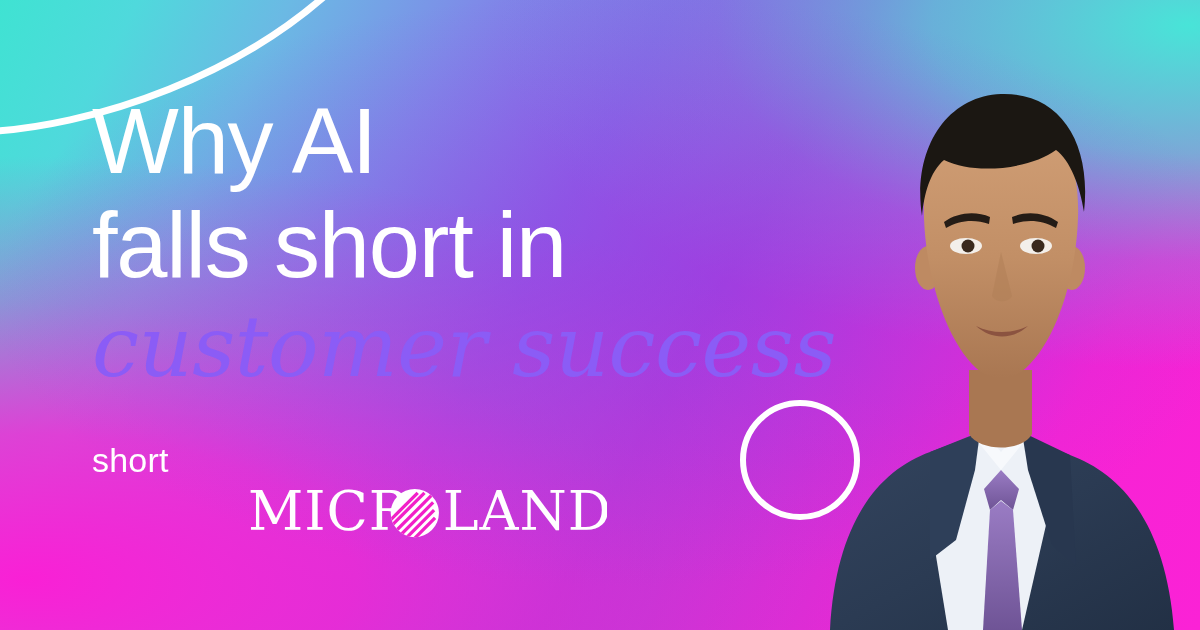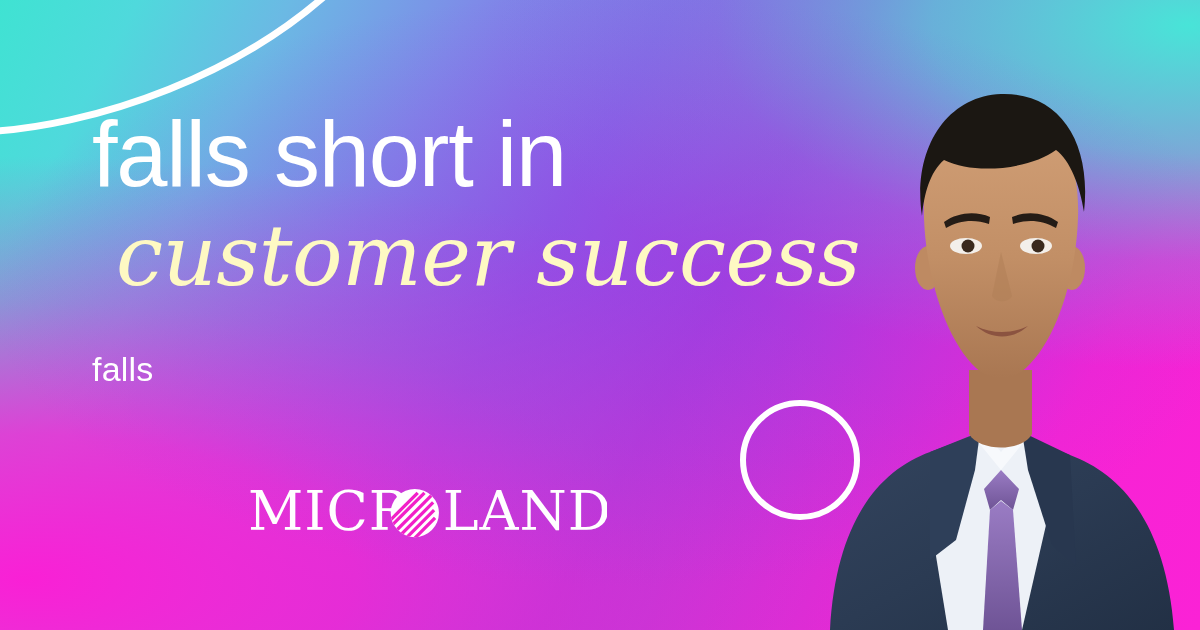--- a/index.html
+++ b/index.html
@@ -35,21 +35,21 @@
   .copy{position:absolute;left:92px;top:96px;width:830px;}
   .hl{
     color:#fff;font-size:92px;line-height:.99;font-weight:400;
     letter-spacing:-1.2px;white-space:nowrap;
   }
   .hl2{margin-top:13px;}
   .hl-italic{
     font-family:"DejaVu Serif","Liberation Serif",serif;
     font-style:italic;font-weight:400;
     font-size:84px;line-height:1.02;letter-spacing:-.5px;
-    color:#fef9c3;margin-top:14px;white-space:nowrap;margin-left:24px;
+    color:#8b5cf6;margin-top:14px;white-space:nowrap;
   }
   .with{
     color:#fff;font-size:34px;font-weight:400;
     letter-spacing:.2px;margin-top:50px;
   }
 
   
   .logo{position:absolute;left:248px;top:487px;height:54px;
     display:flex;align-items:flex-start;}
   .logo svg{display:block;height:54px;}
@@ -67,23 +67,24 @@
   <div class="bg-pinkwash"></div>
   <div class="bg-cyanwash"></div>
   <div class="bg-violet"></div>
 
   <svg class="deco" viewBox="0 0 1200 630">
     <path d="M -20 132 C 90 128 250 76 352 -30" fill="none" stroke="#ffffff" stroke-width="7" stroke-linecap="round"></path>
     <circle cx="800" cy="460" r="57" fill="none" stroke="#ffffff" stroke-width="6"></circle>
   </svg>
 
   <div class="copy">
+    <div class="hl">Why AI</div>
     <div class="hl hl2">falls short in</div>
     <div class="hl-italic">customer success</div>
-    <div class="with">falls</div>
+    <div class="with">short</div>
   </div>
 
   <div class="logo">
     <svg viewBox="0 0 372 56">
       <defs>
         <clipPath id="discClip">
             <circle cx="173" cy="27" r="25"></circle>
           </clipPath>
       </defs>
       <text x="0" y="45" font-family="DejaVu Serif, Liberation Serif, serif" font-size="56" letter-spacing="1" fill="#ffffff">MICR</text>

